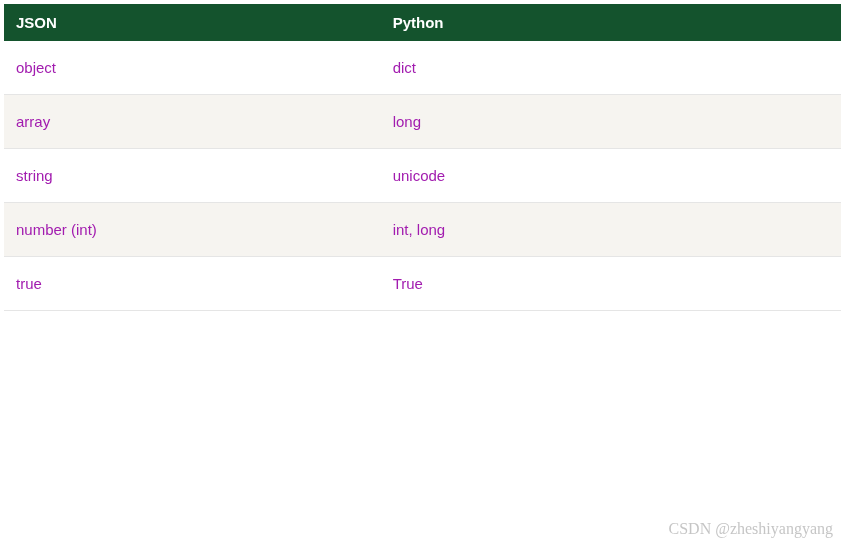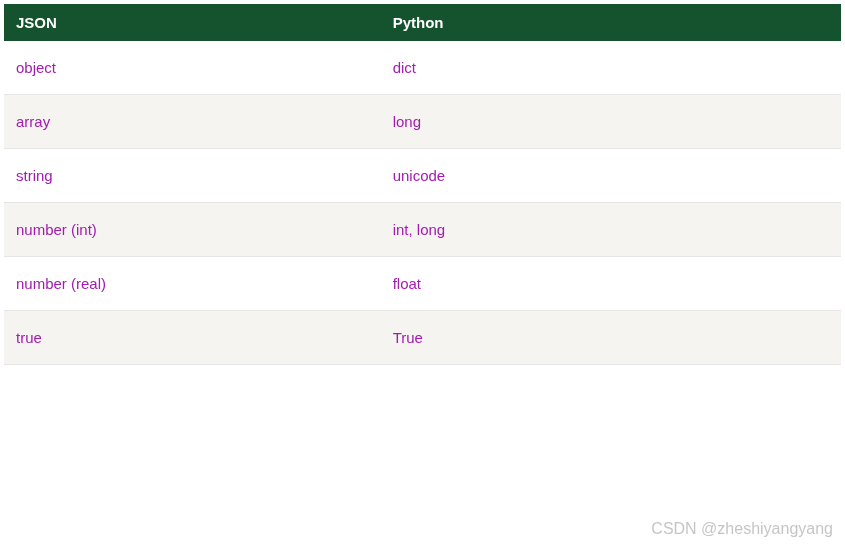--- a/index.html
+++ b/index.html
@@ -50,21 +50,21 @@
     thead th:first-child,
     tbody td:first-child {
       width: 45%;
     }
     .watermark {
       position: absolute;
       bottom: 8px;
       right: 12px;
       color: rgba(150, 150, 150, 0.55);
       font-size: 16px;
-      font-family: Liberation Sans, sans-serif;
+      font-family: Liberation Serif, serif;
       pointer-events: none;
     }
   </style>
 </head>
 <body>
 
 <div class="table-container">
   <table>
     <thead>
       <tr>
@@ -83,24 +83,20 @@
       </tr>
       <tr>
         <td>string</td>
         <td>unicode</td>
       </tr>
       <tr>
         <td>number (int)</td>
         <td>int, long</td>
       </tr>
       <tr>
-        <td>number (real)</td>
-        <td>float</td>
-      </tr>
-      <tr>
         <td>true</td>
         <td>True</td>
       </tr>
     </tbody>
   </table>
 </div>
 
 <div class="watermark">CSDN @zheshiyangyang</div>
 
 </body></html>

